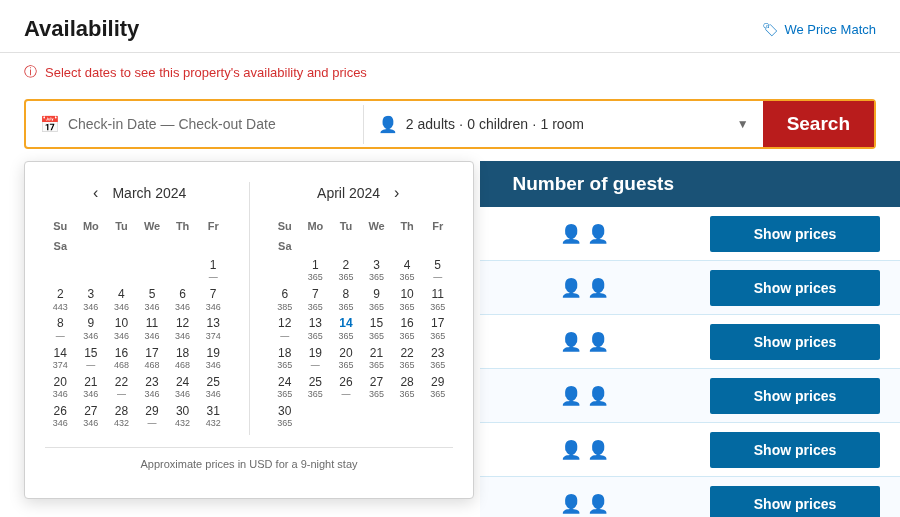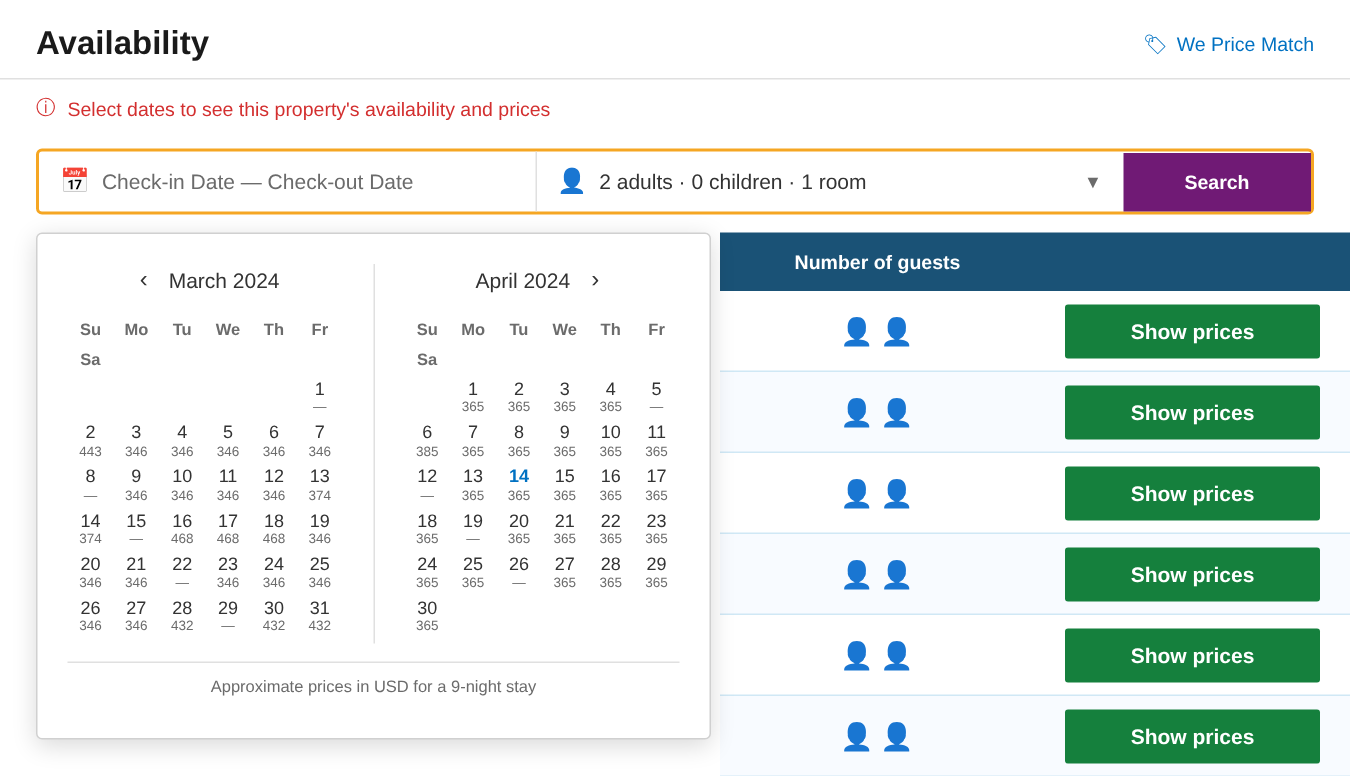--- a/index.html
+++ b/index.html
@@ -13,21 +13,21 @@
     .price-match { display: flex; align-items: center; gap: 6px; color: #0071c2; font-size: 13px; cursor: pointer; }
     
     
     .alert { display: flex; align-items: center; gap: 8px; padding: 10px 24px; color: #d32f2f; font-size: 13px; }
     
     
     .search-bar { display: flex; align-items: center; margin: 8px 24px 12px; border: 2px solid #f5a623; border-radius: 4px; overflow: visible; }
     .date-input { display: flex; align-items: center; gap: 8px; padding: 10px 14px; flex: 1; border-right: 1px solid #e0e0e0; cursor: pointer; color: #6b6b6b; font-size: 14px; }
     .guests-input { display: flex; align-items: center; gap: 8px; padding: 10px 14px; flex: 1.2; cursor: pointer; color: #333; font-size: 14px; }
     .chevron-icon { margin-left: auto; color: #6b6b6b; font-size: 12px; }
-    .search-btn { background: #701a75; color: #fff; border: none; padding: 12px 41px; font-size: 13px; font-weight: 600; cursor: pointer; white-space: nowrap; }
+    .search-btn { background: #b91c1c; color: #fff; border: none; padding: 12px 24px; font-size: 19px; font-weight: 600; cursor: pointer; white-space: nowrap; }
     
     
     .main { display: flex; padding: 0; position: relative; }
     
     
     .calendar-dropdown { position: absolute; top: 0; left: 24px; z-index: 100; background: #fff; border: 1px solid #d0d0d0; border-radius: 4px; box-shadow: 0 4px 16px rgba(0,0,0,0.15); width: 450px; padding: 20px; }
     
     .calendars { display: flex; gap: 20px; }
     .calendar { flex: 1; }
     .cal-header { display: flex; align-items: center; justify-content: center; margin-bottom: 12px; gap: 8px; }
@@ -42,27 +42,27 @@
     .cal-day.empty { }
     .cal-day.today .day-num { color: #0071c2; font-weight: 700; }
     
     .cal-footer { text-align: center; margin-top: 12px; padding-top: 10px; border-top: 1px solid #e0e0e0; }
     .cal-footer-note { font-size: 11px; color: #6b6b6b; margin-bottom: 8px; }
     .cal-footer-dates { font-size: 13px; color: #6b6b6b; }
     
     
     .right-panel { margin-left: 480px; flex: 1; padding: 0; }
     .table-header { display: grid; grid-template-columns: 1fr 1fr; background: #1a5276; color: #fff; }
-    .table-col-header { padding: 12px 16px; font-size: 13px; font-weight: 600; text-align: center; }
+    .table-col-header { padding: 12px 16px; font-size: 19px; font-weight: 600; text-align: right; }
     
     .table-row { display: grid; grid-template-columns: 1fr 1fr; border-bottom: 1px solid #d0e8f5; align-items: center; min-height: 54px; }
     .table-row:nth-child(even) { background: #f8fbff; }
     .guest-cell { display: flex; align-items: center; justify-content: center; padding: 8px 16px; gap: 4px; }
     .price-cell { padding: 8px 16px; display: flex; justify-content: center; }
-    .show-prices-btn { background: #15803d; color: #fff; border: none; padding: 10px 28px; font-size: 14px; font-weight: 600; cursor: pointer; border-radius: 2px; width: 170px; }
+    .show-prices-btn { background: #0369a1; color: #fff; border: none; padding: 10px 28px; font-size: 14px; font-weight: 600; cursor: pointer; border-radius: 2px; width: 170px; }
     
     .cal-separator { width: 1px; background: #e0e0e0; }
   </style>
 </head>
 <body>
 
 <div class="page">
 
   <div class="header">
     <h1 class="header-title">Availability</h1>

